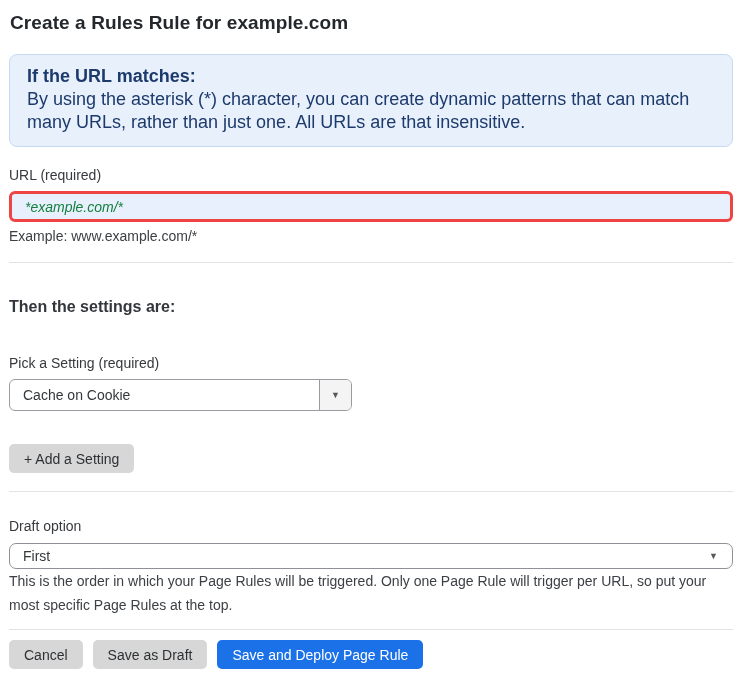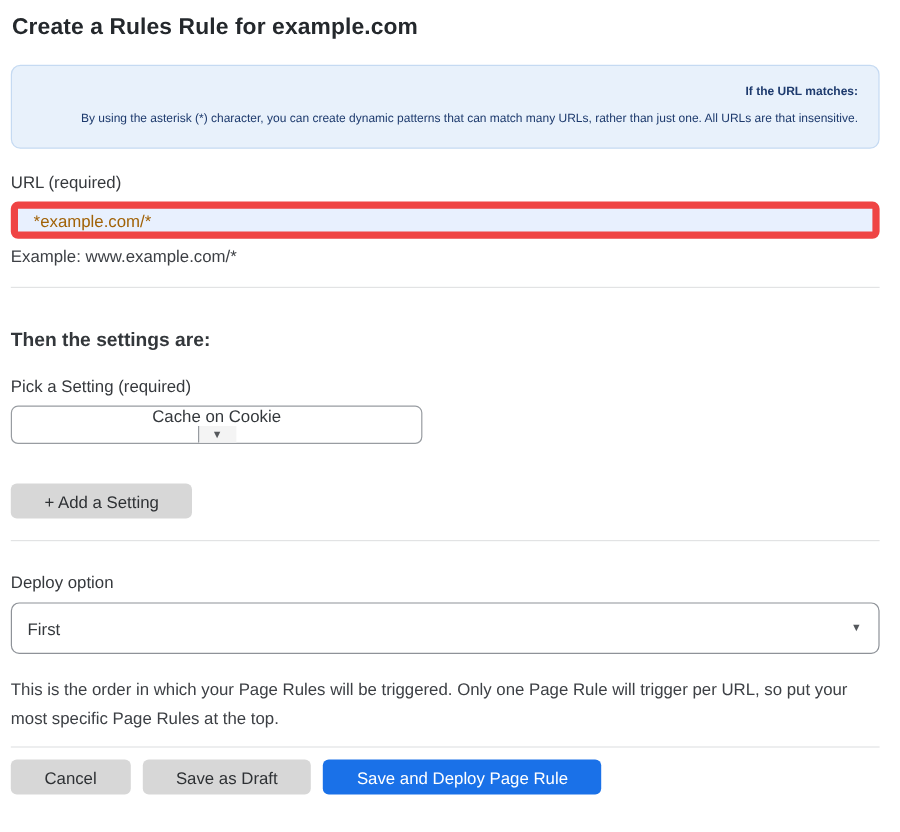--- a/index.html
+++ b/index.html
@@ -22,51 +22,51 @@
   }
 
   
   .info-box {
     margin-top: 20px;
     background: #e8f1fb;
     border: 1px solid #c5daf2;
     border-radius: 8px;
     padding: 10px 17px 12px 17px;
     color: #1d3a6d;
-    font-size: 10px;
+    font-size: 18px;
     line-height: 23px;
-    text-align: right;
   }
   .info-heading { font-weight: bold; }
   .info-body { margin-top: 0; }
   .info-link-line { }
   .info-link {
     color: #2262c9;
     text-decoration: underline;
     cursor: pointer;
   }
   .info-link-suffix { color: #1d3a6d; }
 
   
   .field-label {
     font-size: 14px;
     color: #36393d;
   }
   .text-input {
     display: block;
     width: 100%;
     height: 31px;
-    border: 6px solid #ef4444;
+    border: 3px solid #ef4444;
     border-radius: 6px;
     padding: 0 13px;
     font-family: "Liberation Sans", sans-serif;
     font-size: 14px;
-    color: #a16207;
+    color: #15803d;
     background: #ffffff;
     outline: none;
+    font-style: italic;
   }
   .url-label { margin-top: 20px; }
   .url-input { margin-top: 8px; background: #e8f0fe; }
   .helper-text {
     margin-top: 6px;
     font-size: 14px;
     color: #3d4045;
   }
 
   .divider {
@@ -80,36 +80,35 @@
     font-size: 16px;
     font-weight: bold;
     color: #33373b;
     margin-top: 35px;
   }
 
   
   .settings-row {
     display: flex;
     gap: 1px;
-    margin-top: 21px;
+    margin-top: 39px;
     align-items: flex-start;
   }
   .setting-col { width: 343px; }
   .value-col { width: 165px; margin-top: 8px; }
   .select-box {
     margin-top: 8px;
     height: 32px;
     border: 1px solid #989ca1;
     border-radius: 6px;
     background: #ffffff;
     display: flex;
     align-items: center;
     cursor: pointer;
     overflow: hidden;
-    flex-direction: column;
   }
   .select-box .select-value {
     flex: 1;
     font-size: 14px;
     color: #34383c;
     padding: 0 13px;
     white-space: nowrap;
   }
   .select-arrow-segment {
     width: 32px;
@@ -126,54 +125,54 @@
     line-height: 1;
   }
   .value-input { margin-top: 8px; }
 
   
   .btn {
     display: inline-flex;
     align-items: center;
     justify-content: center;
     height: 29px;
-    padding: 0 28px;
+    padding: 0 15px;
     border: none;
     border-radius: 5px;
     font-family: "Liberation Sans", sans-serif;
     font-size: 14px;
     cursor: pointer;
     white-space: nowrap;
   }
   .btn-gray { background: #d7d7d7; color: #2e3134; }
   .btn-blue { background: #1a71e8; color: #ffffff; }
   .add-setting-btn { margin-top: 33px; }
 
   
   .order-heading { margin-top: 17px; }
   .order-label { margin-top: 26px; }
   .order-select {
     margin-top: 9px;
-    height: 43px;
+    height: 26px;
     width: 100%;
     border: 1px solid #8e9298;
     border-radius: 7px;
     background: #ffffff;
     display: flex;
     align-items: center;
     justify-content: space-between;
     padding: 0 14px 0 13px;
     cursor: pointer;
   }
   .order-select .select-value {
     font-size: 14px;
     color: #34383c;
   }
   .order-help {
-    margin-top: 17px;
+    margin-top: 0;
     font-size: 14px;
     line-height: 24px;
     color: #3d4045;
   }
   .footer-divider { margin-top: 12px; }
   .action-row {
     margin-top: 10px;
     display: flex;
     gap: 10px;
   }
@@ -210,21 +209,21 @@
     </div>
     <div class="value-col">
     </div>
   </div>
 
   <button class="btn btn-gray add-setting-btn">+ Add a Setting</button>
 
   <hr class="divider">
 
 
-  <div class="field-label order-label">Deploy option</div>
+  <div class="field-label order-label">Draft option</div>
   <div class="order-select">
     <span class="select-value">First</span>
     <span class="arrow-glyph">▼</span>
   </div>
   <div class="order-help">This is the order in which your Page Rules will be triggered. Only one Page Rule will trigger per URL, so put your most specific Page Rules at the top.</div>
 
   <hr class="divider footer-divider">
 
   <div class="action-row">
     <button class="btn btn-gray">Cancel</button>

